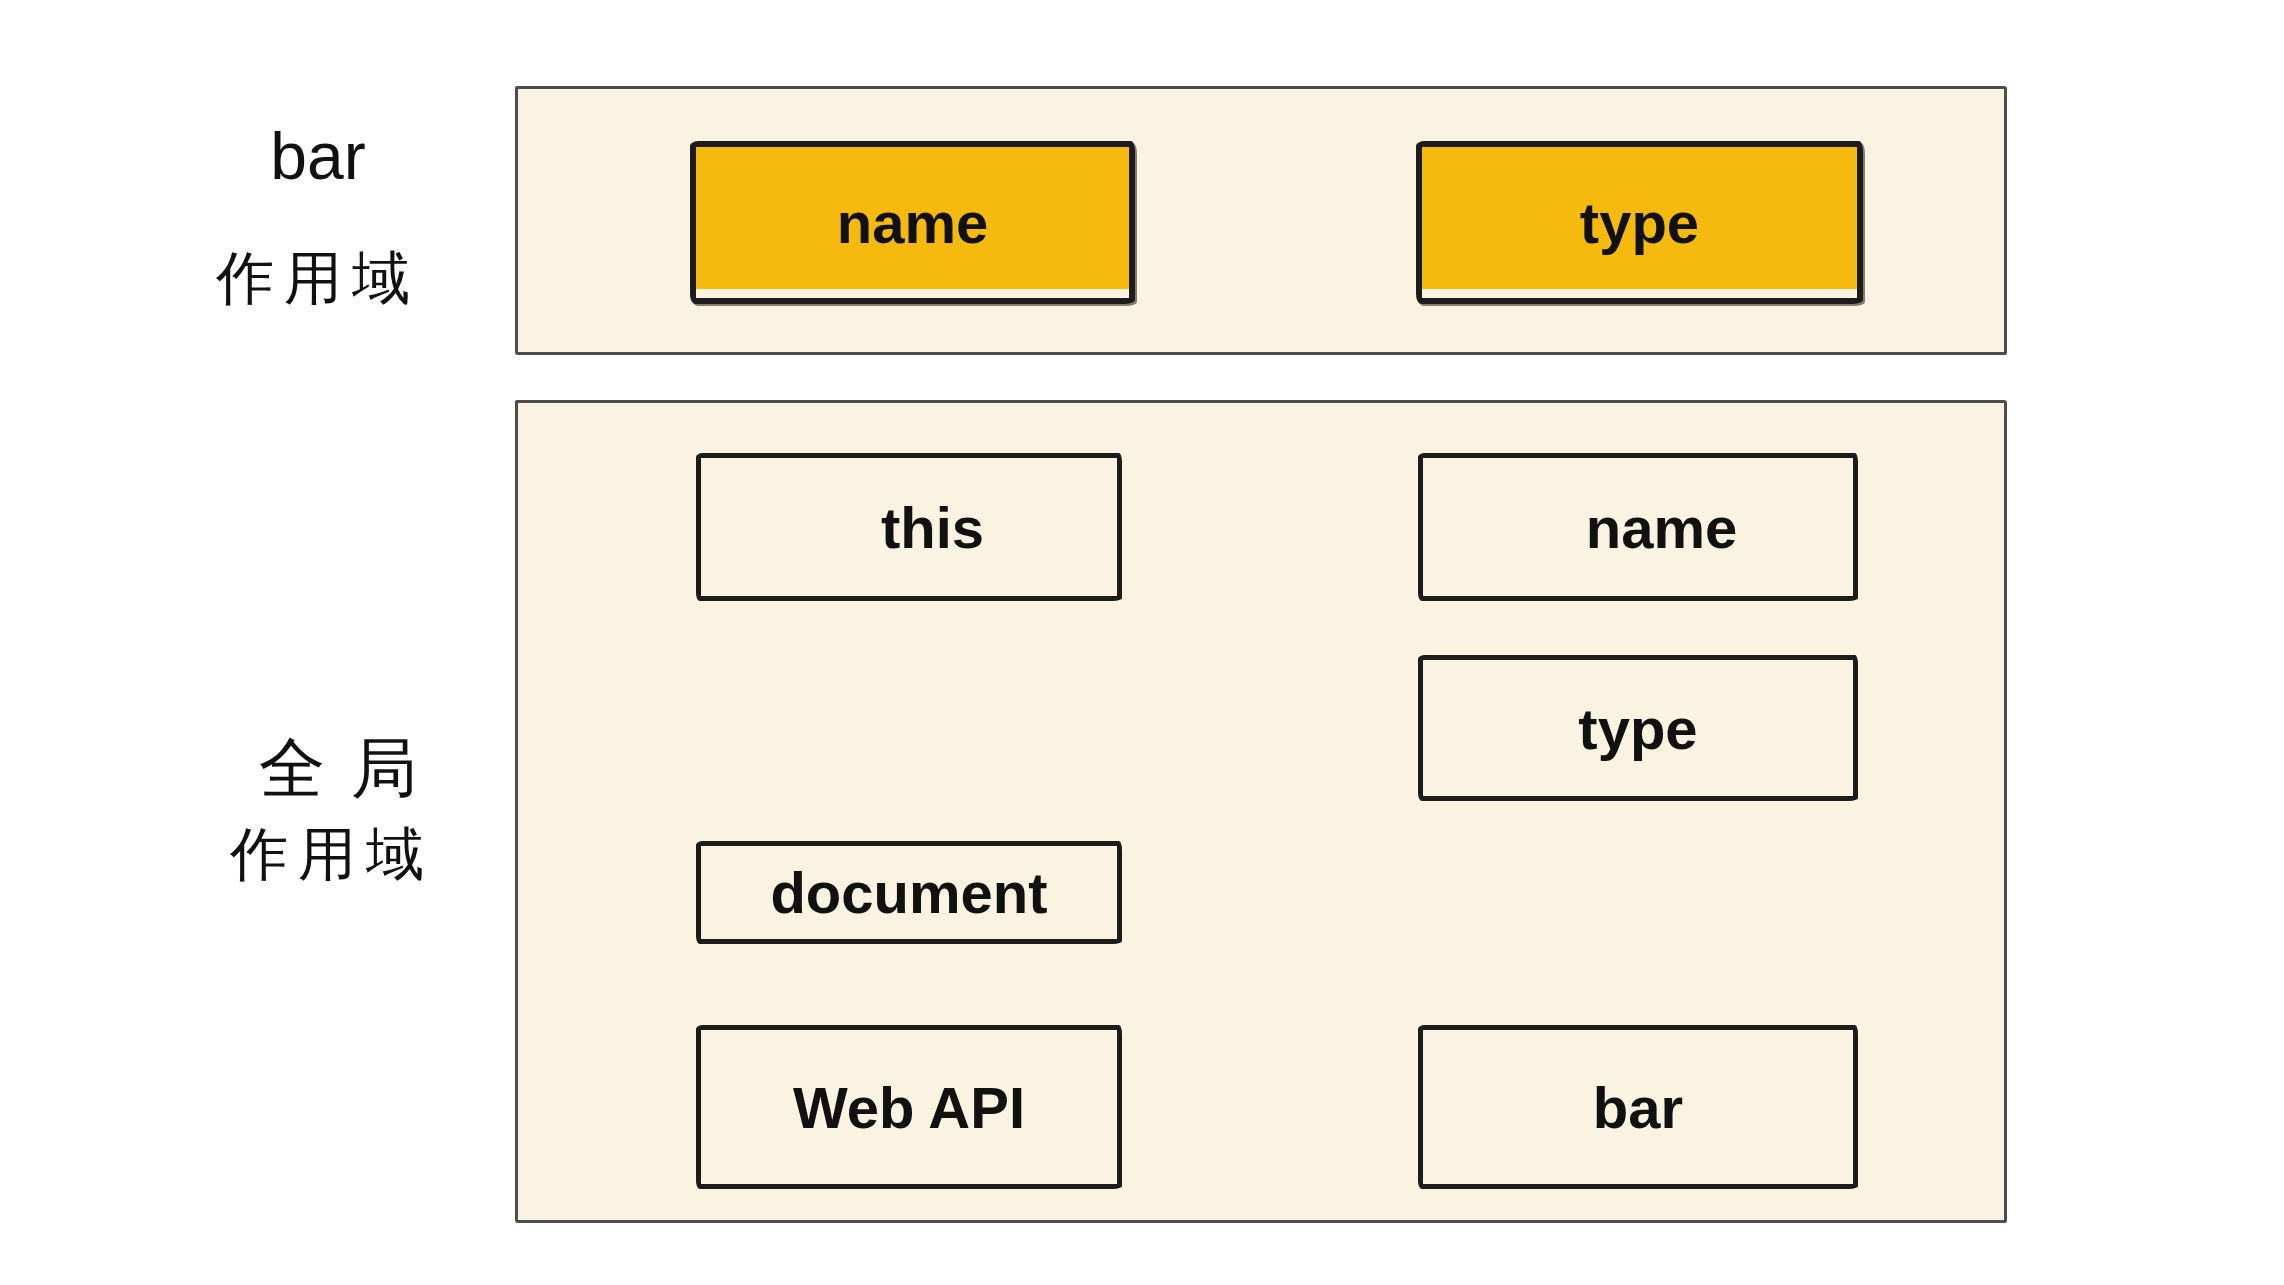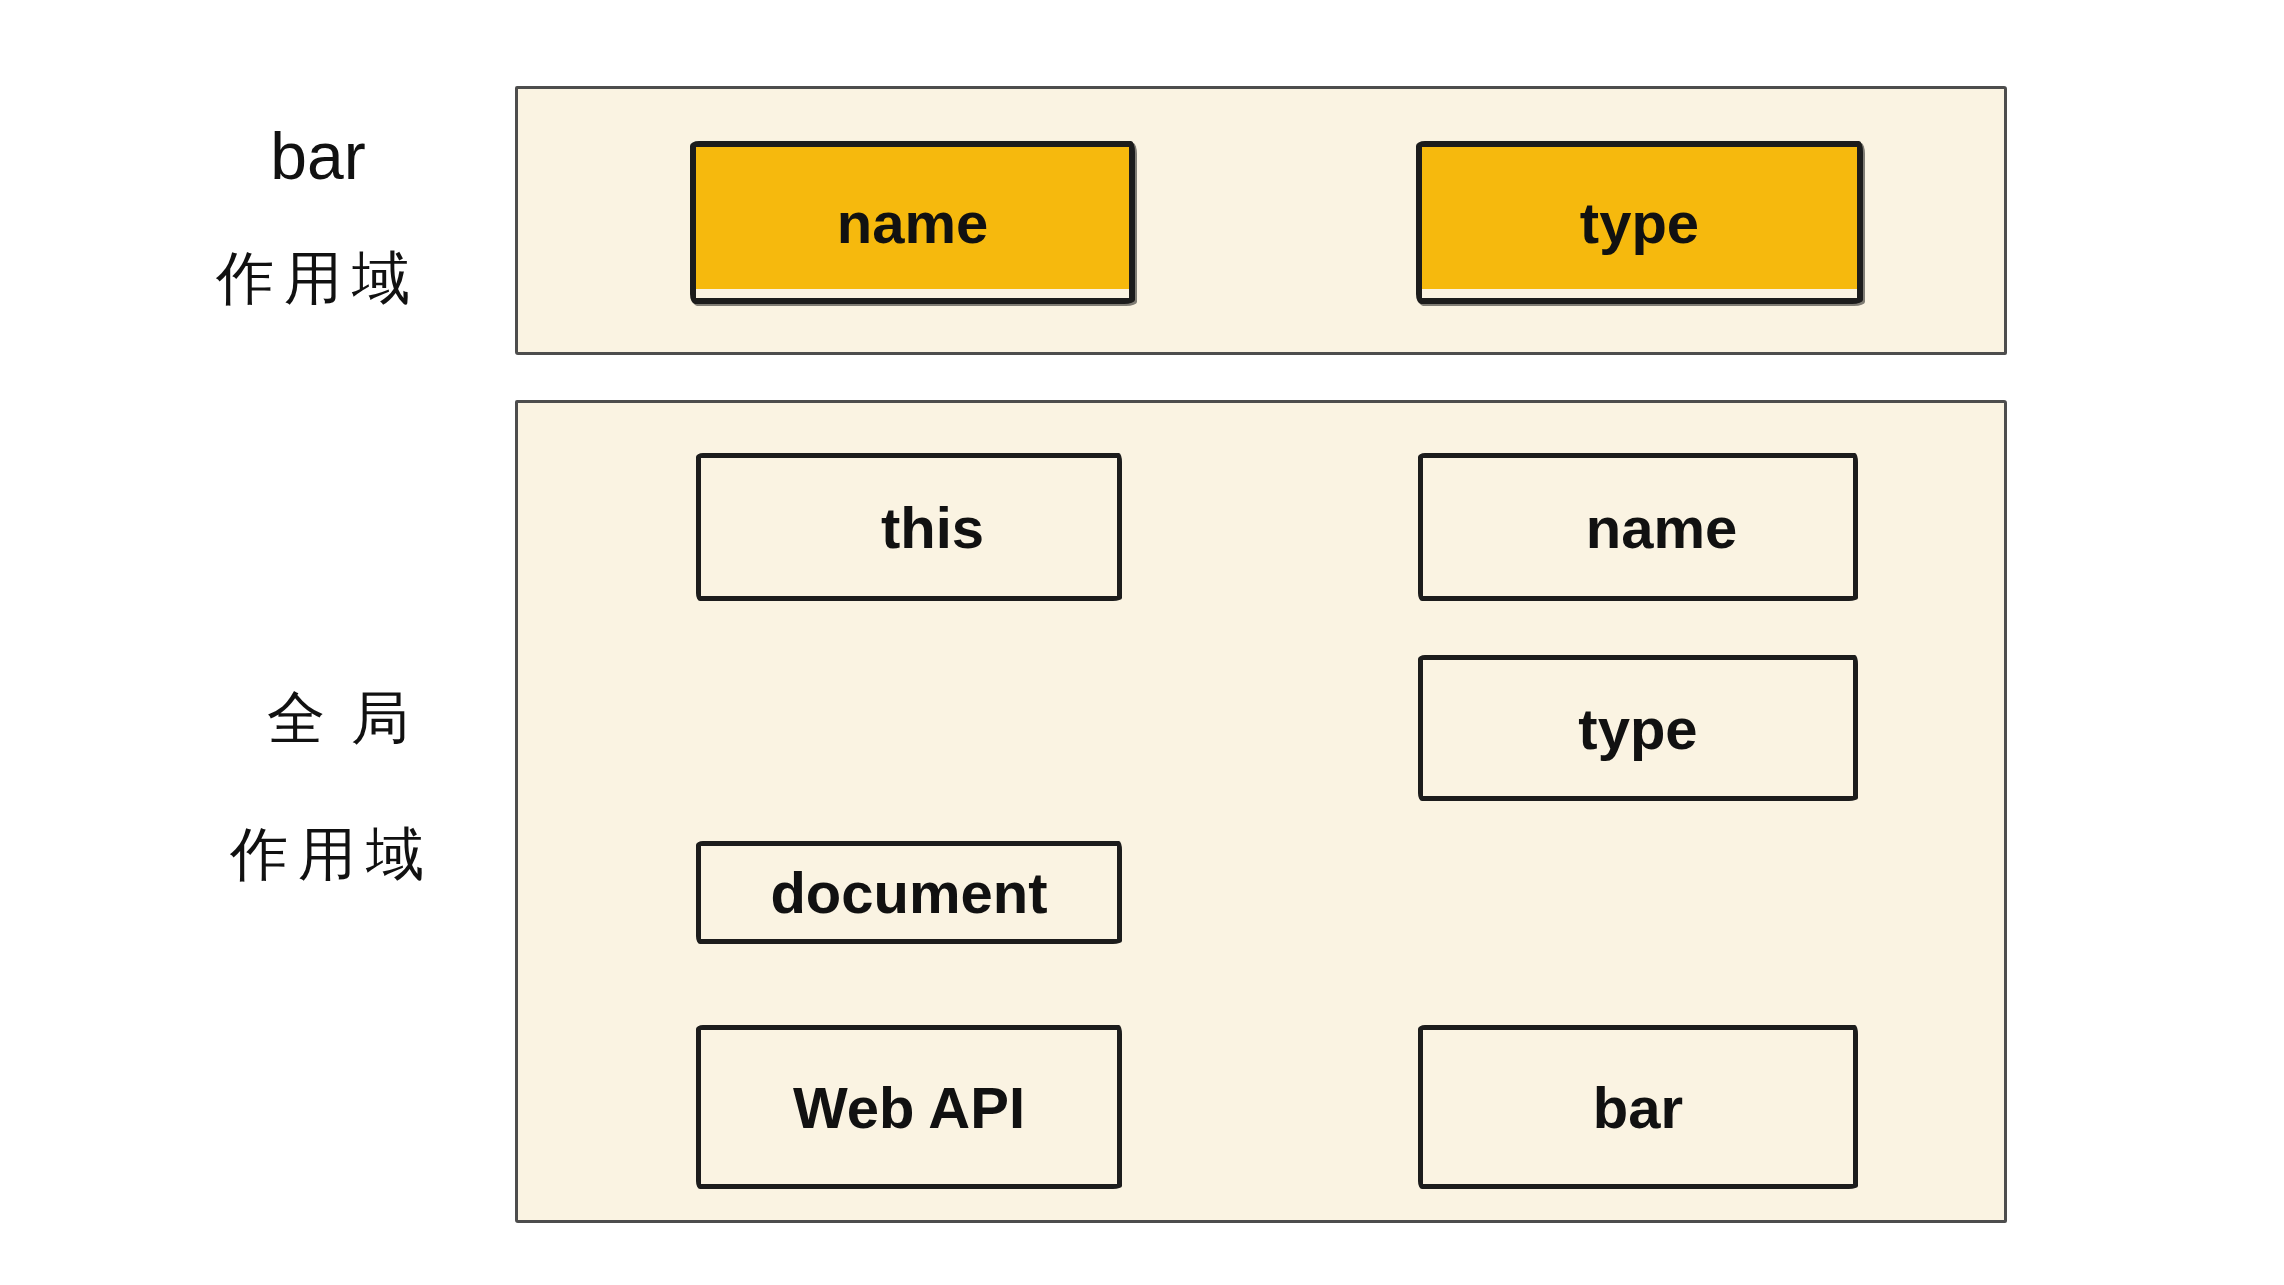--- a/index.html
+++ b/index.html
@@ -22,21 +22,21 @@
     position: absolute;
     width: 340px;
     text-align: center;
     font-size: 60px;
     font-weight: 500;
     color: var(--text, #111111);
     white-space: nowrap;
   }
   .lbl-bar-1   { left: 148px; top: 118px; font-size: 66px; }
   .lbl-bar-2   { left: 148px; top: 240px; font-size: 58px; letter-spacing: 10px; }
-  .lbl-glob-1  { left: 168px; top: 680px; font-size: 58px; letter-spacing: 26px; text-indent: 26px; }
+  .lbl-glob-1  { left: 168px; top: 724px; font-size: 66px; letter-spacing: 26px; text-indent: 26px; }
   .lbl-glob-2  { left: 162px; top: 816px; font-size: 58px; letter-spacing: 10px; }
 
   
   .panel {
     position: absolute;
     left: 470px;
     width: 1492px;
     background: var(--panel-bg, #faf3e2);
     border: 3px solid var(--panel-border, #4d4d4d);
     box-sizing: border-box;

